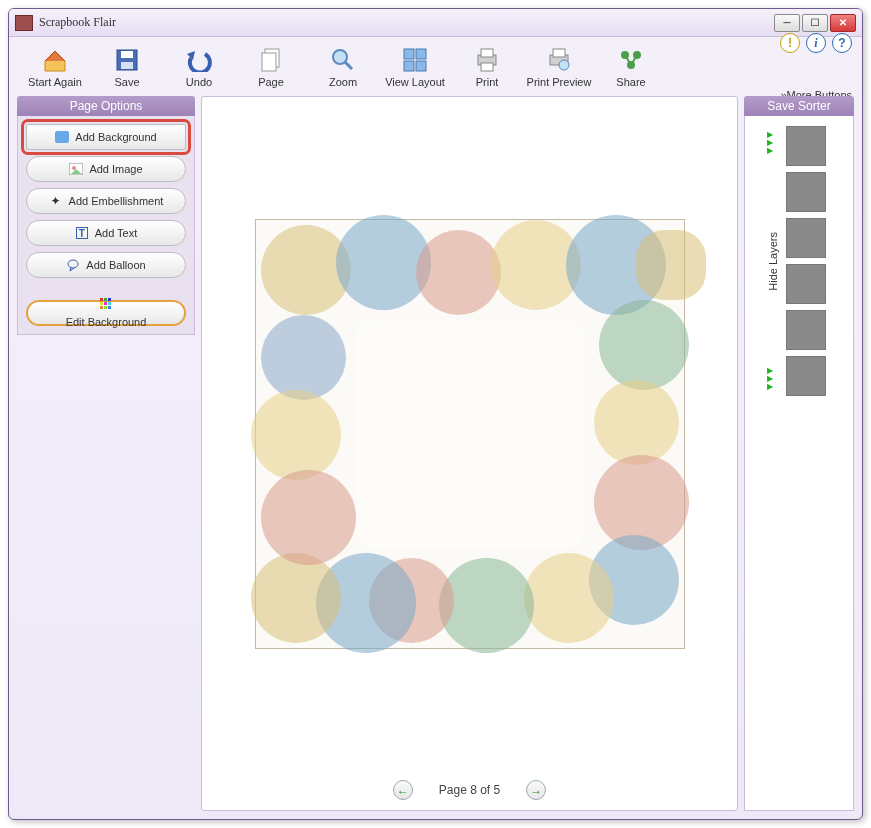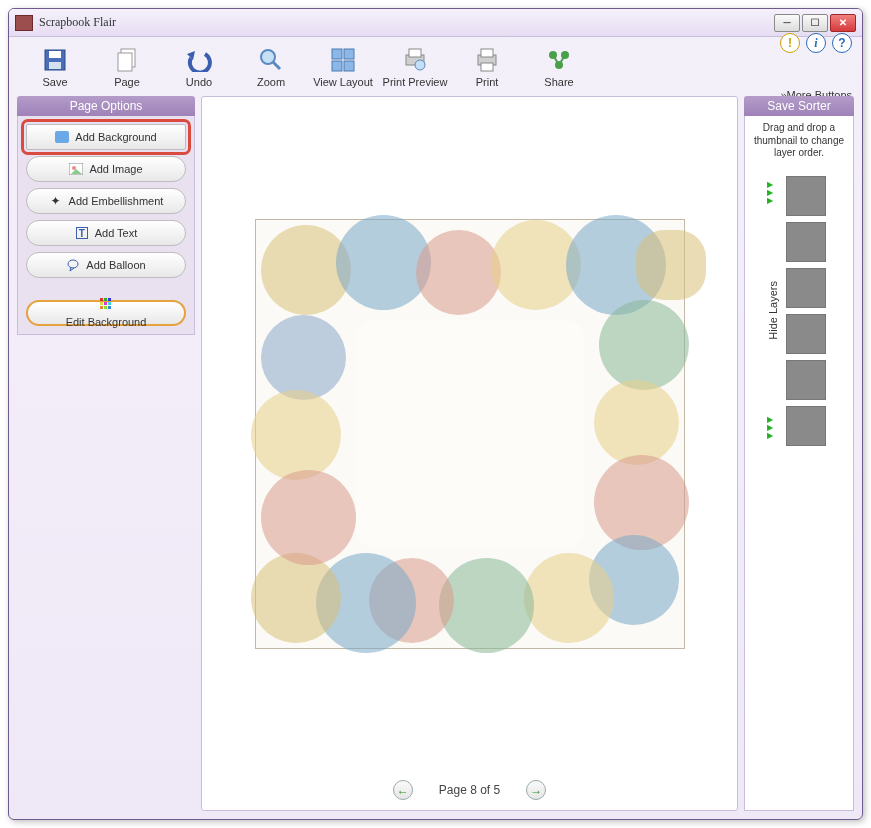--- a/index.html
+++ b/index.html
@@ -74,45 +74,54 @@
     <div class="winctrls">
       <div class="winbtn">─</div>
       <div class="winbtn">☐</div>
       <div class="winbtn close">✕</div>
     </div>
   </div>
 
   <div class="toolbar">
     <div class="tool">
       <div class="ticon">
+          <svg width="28" height="26">
+            <path d="M4 14 L14 4 L24 14 L24 24 L4 24 Z" fill="#f5c35a" stroke="#c98a20"></path>
+            <path d="M4 14 L14 4 L24 14" fill="#e07a3a" stroke="#b04a10"></path>
+          </svg>
+        </div>
+      <span>Start Again</span>
+    </div>
+    <div class="tool">
+      <div class="ticon">
           <svg width="26" height="26">
             <rect x="3" y="3" width="20" height="20" fill="#4a6fb8" stroke="#2a4a88"></rect>
             <rect x="7" y="4" width="12" height="7" fill="#fff"></rect>
             <rect x="7" y="15" width="12" height="7" fill="#d6e0f0"></rect>
           </svg>
         </div>
       <span>Save</span>
     </div>
     <div class="tool">
       <div class="ticon">
+          <svg width="28" height="24">
+            <path d="M20 6 A10 10 0 1 1 6 10" fill="none" stroke="#3a5fb0" stroke-width="4"></path>
+            <path d="M2 6 L10 3 L8 12 Z" fill="#3a5fb0"></path>
+          </svg>
+        </div>
+      <span>Undo</span>
+    </div>
+    <div class="tool">
+      <div class="ticon">
           <svg width="24" height="26">
             <rect x="6" y="2" width="14" height="18" fill="#fff" stroke="#999"></rect>
             <rect x="3" y="6" width="14" height="18" fill="#fff" stroke="#999"></rect>
           </svg>
         </div>
       <span>Page</span>
-    </div>
-    <div class="tool">
-      <div class="ticon">
-          <svg width="28" height="24">
-            <path d="M20 6 A10 10 0 1 1 6 10" fill="none" stroke="#3a5fb0" stroke-width="4"></path>
-            <path d="M2 6 L10 3 L8 12 Z" fill="#3a5fb0"></path>
-          </svg>
-        </div>
-      <span>Undo</span>
     </div>
     <div class="tool">
       <div class="ticon">
           <svg width="26" height="26">
             <circle cx="10" cy="10" r="7" fill="#c5e0f5" stroke="#5a8ac0" stroke-width="2"></circle>
             <line x1="15" y1="15" x2="22" y2="22" stroke="#5a8ac0" stroke-width="3"></line>
           </svg>
         </div>
       <span>Zoom</span>
     </div>
@@ -125,34 +134,34 @@
             <rect x="14" y="14" width="10" height="10" fill="#8bb8e8" stroke="#4a7ab0"></rect>
           </svg>
         </div>
       <span>View Layout</span>
     </div>
     <div class="tool">
       <div class="ticon">
           <svg width="26" height="26">
             <rect x="4" y="8" width="18" height="10" fill="#d0d0d0" stroke="#888"></rect>
             <rect x="7" y="2" width="12" height="8" fill="#fff" stroke="#888"></rect>
-            <circle cx="18" cy="18" r="5" fill="#c5e0f5" stroke="#5a8ac0"></circle>
-          </svg>
-        </div>
-      <span>Print Preview</span>
+            <rect x="7" y="16" width="12" height="8" fill="#fff" stroke="#888"></rect>
+          </svg>
+        </div>
+      <span>Print</span>
     </div>
     <div class="tool">
       <div class="ticon">
           <svg width="26" height="26">
             <rect x="4" y="8" width="18" height="10" fill="#d0d0d0" stroke="#888"></rect>
             <rect x="7" y="2" width="12" height="8" fill="#fff" stroke="#888"></rect>
-            <rect x="7" y="16" width="12" height="8" fill="#fff" stroke="#888"></rect>
-          </svg>
-        </div>
-      <span>Print</span>
+            <circle cx="18" cy="18" r="5" fill="#c5e0f5" stroke="#5a8ac0"></circle>
+          </svg>
+        </div>
+      <span>Print Preview</span>
     </div>
     <div class="tool">
       <div class="ticon">
           <svg width="28" height="26">
             <circle cx="8" cy="8" r="4" fill="#4aa04a"></circle>
             <circle cx="20" cy="8" r="4" fill="#4aa04a"></circle>
             <circle cx="14" cy="18" r="4" fill="#4aa04a"></circle>
             <path d="M8 8 L14 18 L20 8" stroke="#4aa04a" stroke-width="2" fill="none"></path>
           </svg>
         </div>
@@ -260,21 +269,20 @@
       <div class="pagenav">
         <div class="navbtn">←</div>
         <span>Page 8 of 5</span>
         <div class="navbtn">→</div>
       </div>
     </div>
 
     <div class="rightpanel">
       <div class="panelhdr">Save Sorter</div>
       <div class="panelbody">
-        <div class="laytext">Drag and drop a thumbnail to change layer order.</div>
         <div class="hidewrap" style="margin-top:4px;">
           <div style="display:flex;flex-direction:column;justify-content:space-between;height:260px;">
             <div style="display:flex;flex-direction:column;">
               <span class="tri">▶</span>
               <span class="tri">▶</span>
               <span class="tri">▶</span>
             </div>
             <div class="vtext">Hide Layers</div>
             <div style="display:flex;flex-direction:column;">
               <span class="tri">▶</span>

